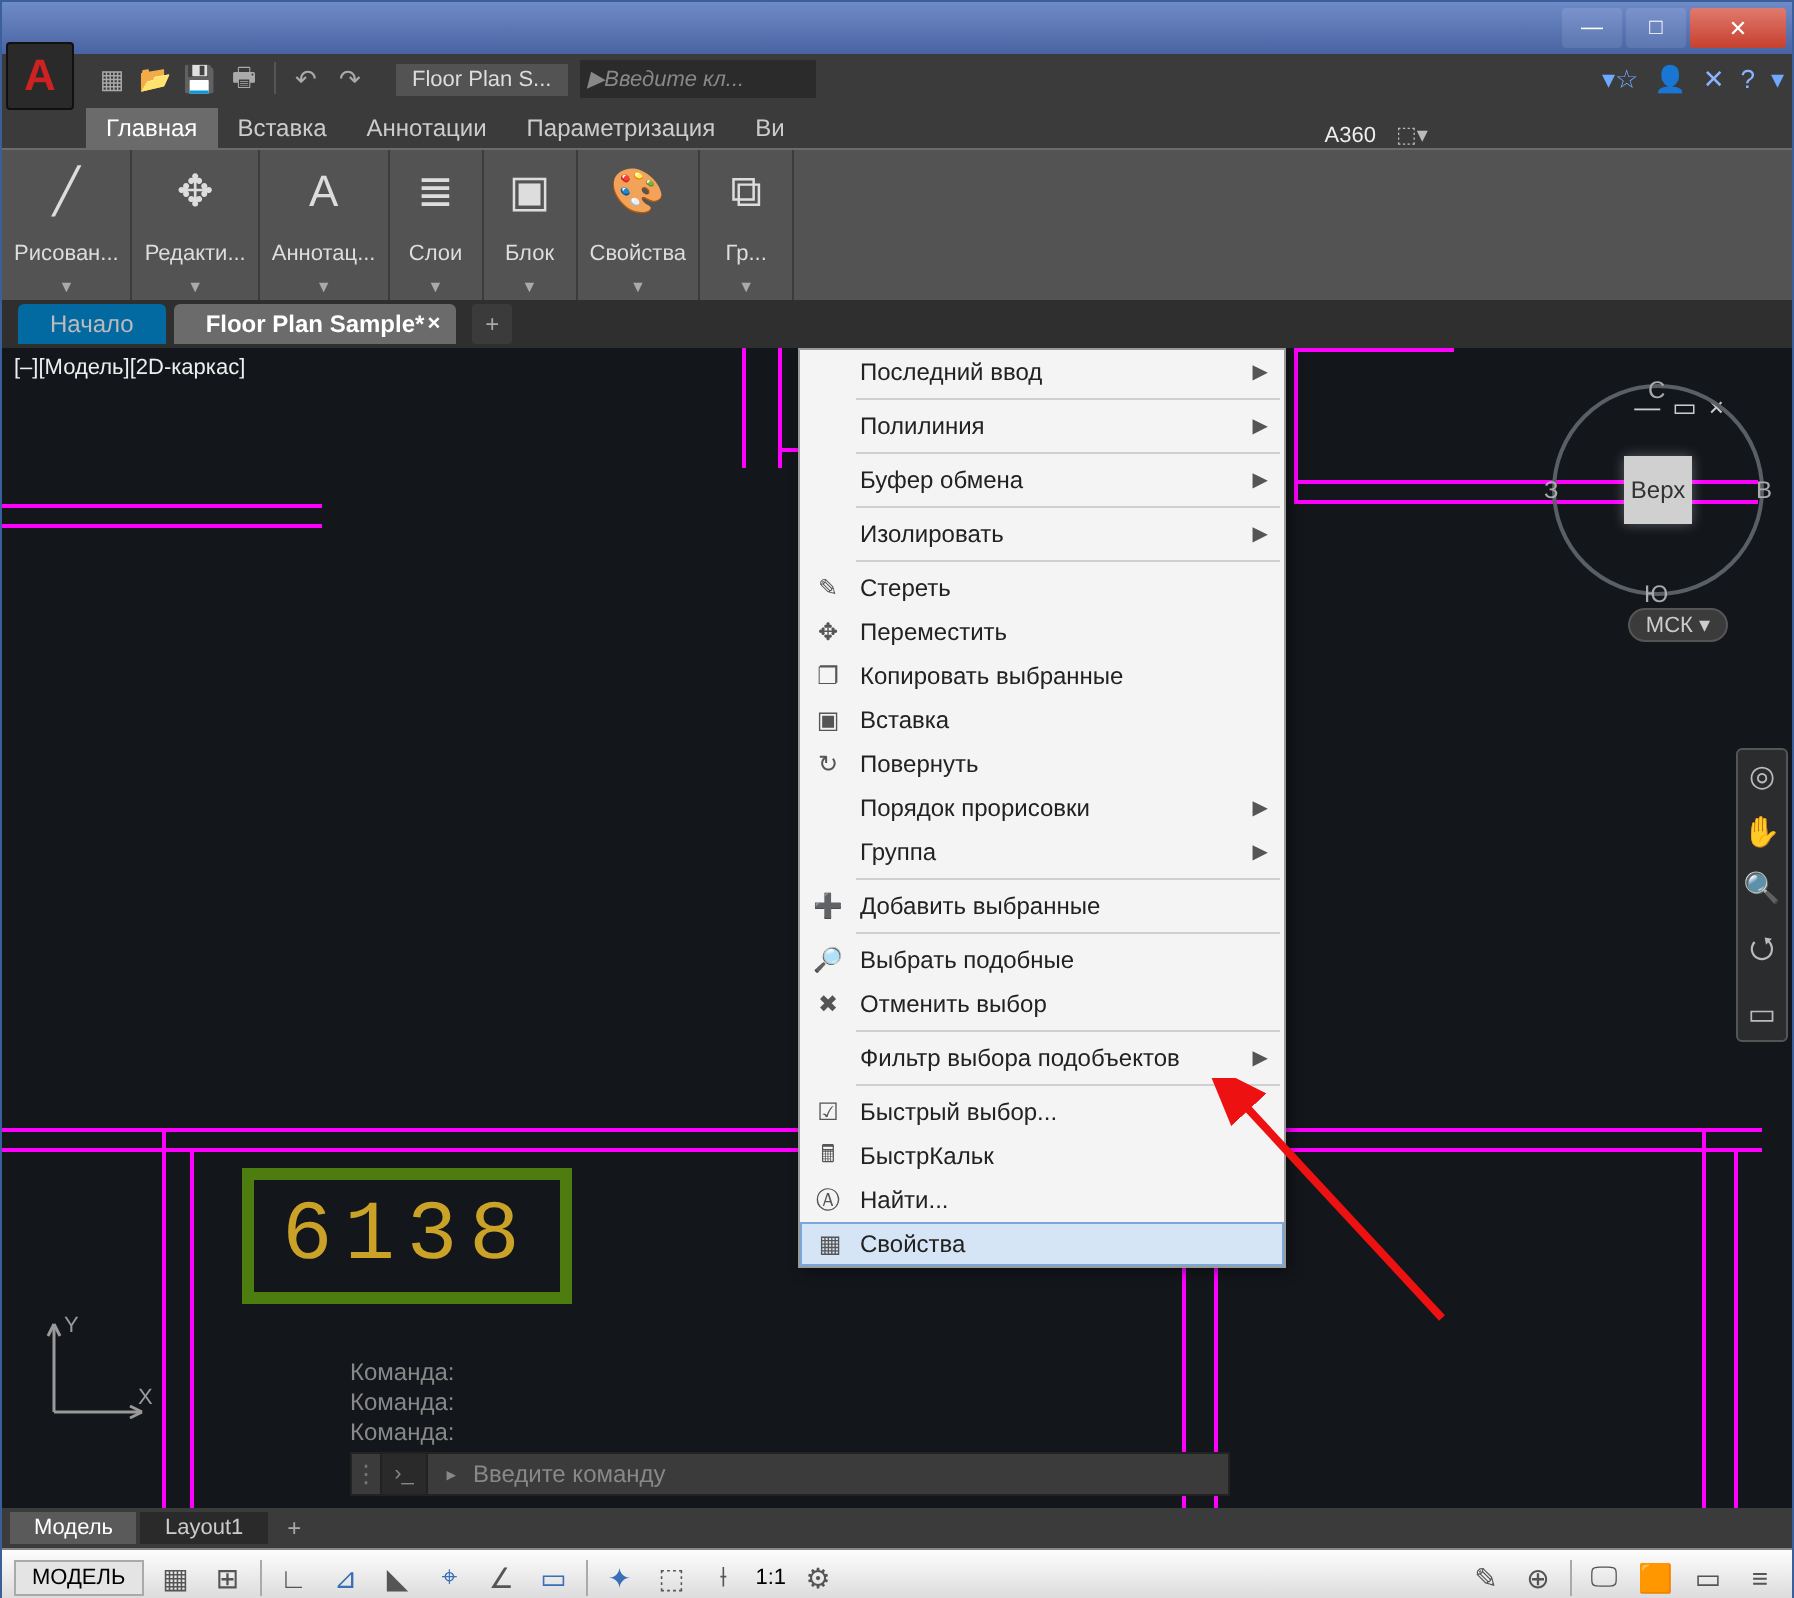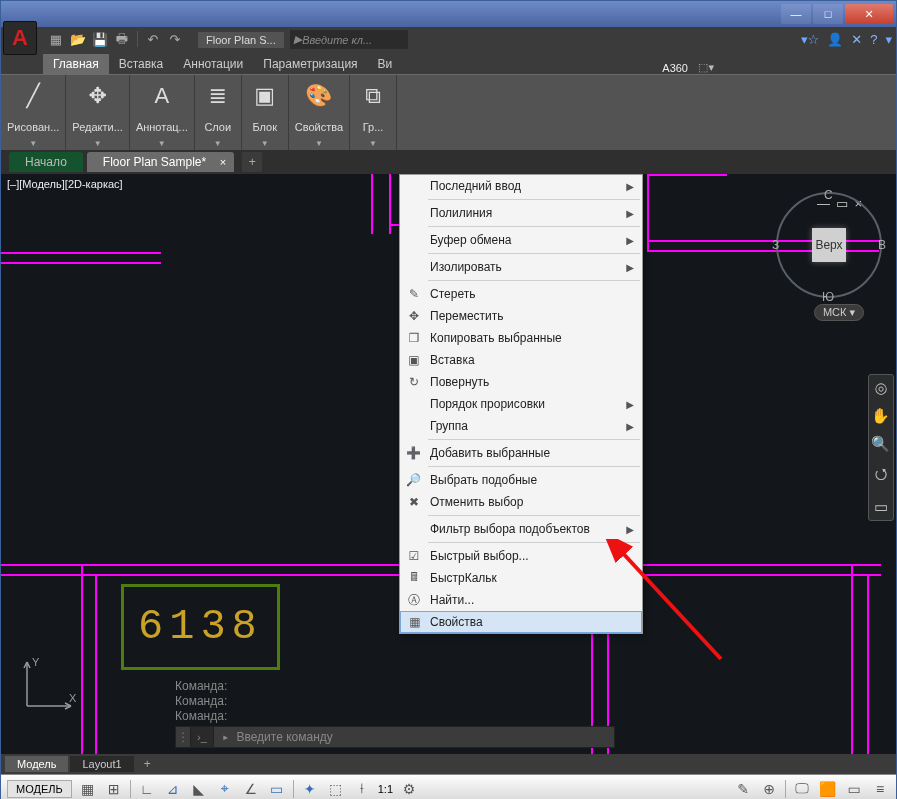--- a/index.html
+++ b/index.html
@@ -36,36 +36,36 @@
 
 
 .ribbon { height:76px; background:#535353; border-top:1px solid #6b6b6b; display:flex; }
 .panel { border-right:1px solid #3b3b3b; display:flex; flex-direction:column; align-items:center; justify-content:space-between; padding:4px 6px 2px; color:#ddd; font-size:11px; }
 .panel .icon { width:34px; height:34px; display:flex; align-items:center; justify-content:center; font-size:22px; color:#ddd; }
 .panel .lbl { font-size:11px; margin-top:2px; }
 .panel-drop { font-size:8px; color:#aaa; }
 
 
 .doc-tabs { height:24px; background:#2f2f2f; display:flex; align-items:center; padding-left:8px; }
-.dtab { padding:3px 16px; font-size:12px; color:#bbb; background:#14532d; border-radius:3px 3px 0 0; margin-right:4px; position:relative; }
-.dtab.active { background:#6b6b6b; color:#fff; padding-right:28px; }
+.dtab { padding:3px 16px; font-size:12px; color:#bbb; background:#0369a1; border-radius:3px 3px 0 0; margin-right:4px; position:relative; }
+.dtab.active { background:#6b6b6b; color:#fff; padding-right:16px;font-weight:bold; }
 .dtab .x { position:absolute; right:8px; top:4px; font-size:11px; }
 .dtab-plus { width:20px; height:20px; background:#3b3b3b; color:#aaa; display:flex; align-items:center; justify-content:center; border-radius:2px; margin-left:4px; font-size:12px;}
 
 
 .canvas { position:relative; height:580px; background:#13161b; overflow:hidden; }
 .view-label { position:absolute; left:6px; top:4px; color:#eee; font-size:11px; }
 
 
 .mg { position:absolute; background:transparent; border:0; }
 .mg.l { border-left:2px solid #f0f; }
 .mg.t { border-top:2px solid #f0f; }
 
 
-.dim-box { position:absolute; left:120px; top:410px; border:3px solid #4d7c0f; padding:16px 14px; }
+.dim-box { position:absolute; left:120px; top:410px; border:6px solid #4d7c0f; padding:4px 14px; }
 .dim-text { font-family: "Courier New", monospace; font-size:42px; color:#c9a227; letter-spacing:6px; }
 
 
 .ucs { position:absolute; left:18px; bottom:40px; color:#9a9a9a; font-size:12px; }
 .ucs svg { display:block; }
 
 
 .cmd-hist { position:absolute; left:174px; bottom:30px; color:#888; font-size:12px; font-family:Consolas, monospace; line-height:15px; }
 
 

